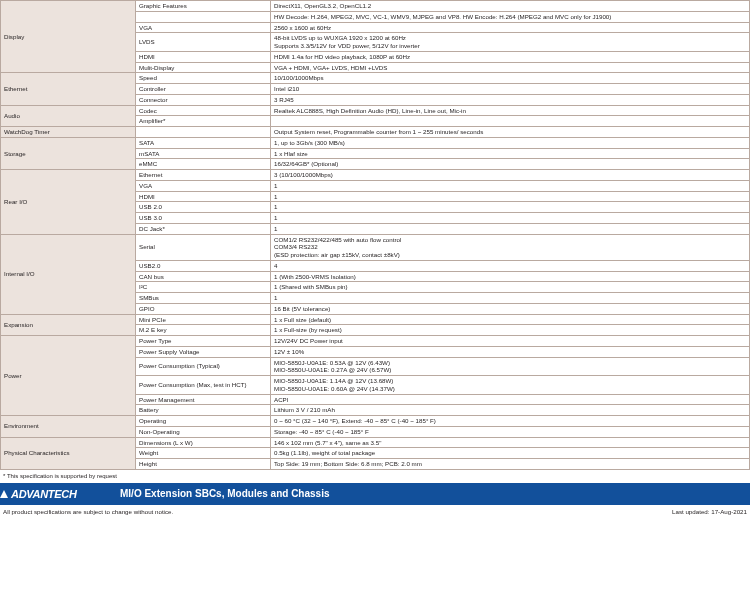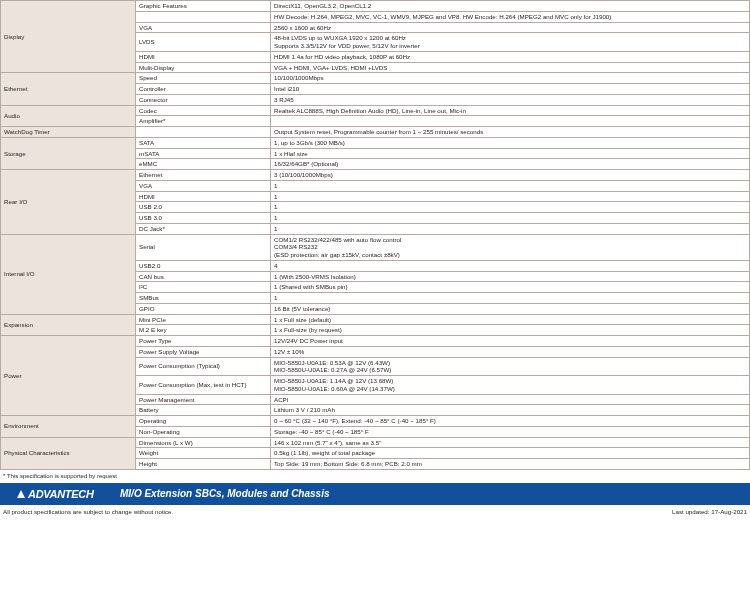--- a/index.html
+++ b/index.html
@@ -66,21 +66,21 @@
     display: flex;
     align-items: center;
     position: relative;
   }
   .banner .logo {
     width: 108px;
     height: 34px;
     display: flex;
     align-items: center;
     justify-content: flex-start;
-    padding-left: 17px;
+    padding-left: 0;
     box-sizing: border-box;
   }
   .logo-text {
     color: #ffffff;
     font-family: "Liberation Sans", sans-serif;
     font-weight: bold;
     font-size: 11px;
     letter-spacing: -0.3px;
     font-style: italic;
   }
@@ -98,21 +98,20 @@
     width: 0; height: 0;
     border-left: 4.5px solid transparent;
     border-right: 4.5px solid transparent;
     border-bottom: 8px solid #ffffff;
   }
   .banner .btitle {
     color: #ffffff;
     font-size: 10px;
     font-weight: bold;
     padding-left: 12px;
-    font-style: italic;
   }
   .bottom-bar {
     display: flex;
     justify-content: space-between;
     align-items: flex-start;
     padding: 3px 3px 0 3px;
     font-size: 6.2px;
     color: #231f20;
   }
   .bottom-left { text-align: left; }

